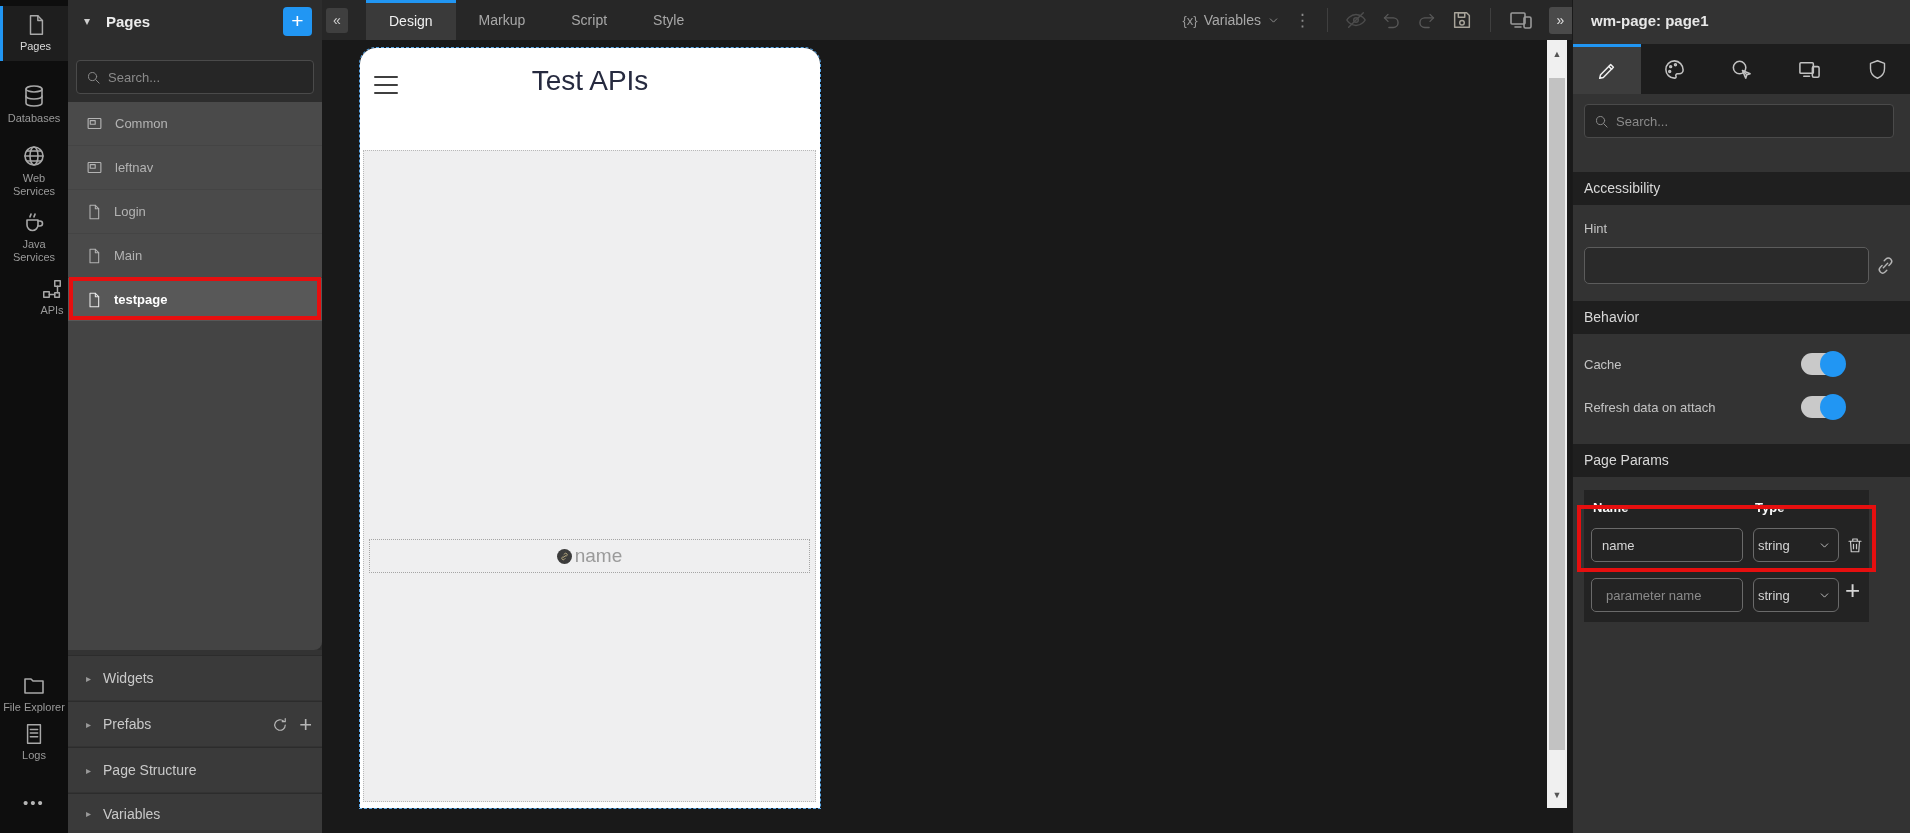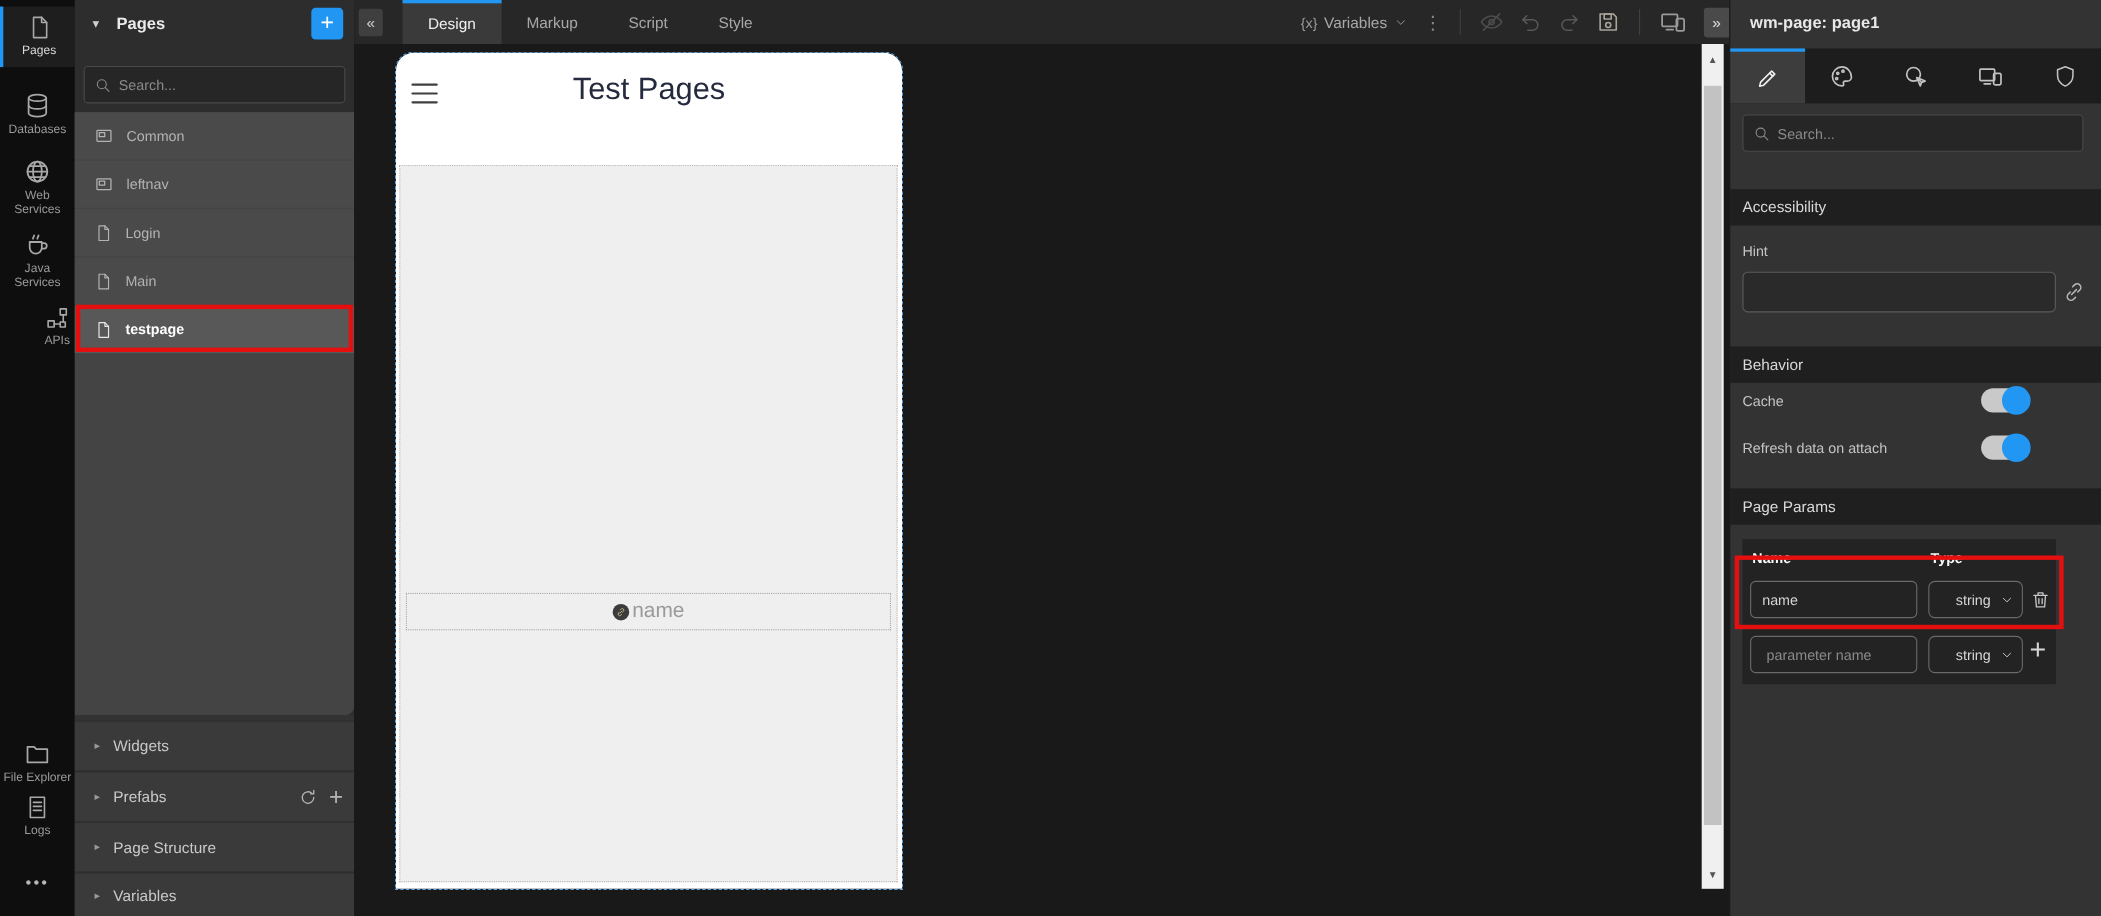--- a/index.html
+++ b/index.html
@@ -71,21 +71,21 @@
   .rp-tab { width:67.6px; height:50px; display:flex; align-items:center; justify-content:center; color:#c2c2c2; }
   .rp-tab.active { background:#3d3d3d; border-top:3px solid #2196f3; }
   .rp-section-h { position:absolute; left:0; width:338px; height:33px; background:#1f1f1f; color:#d8d8d8; font-size:14px; line-height:33px; padding-left:11px; }
   .rp-label { position:absolute; left:11px; color:#c4c4c4; font-size:13px; }
   .rp-input { position:absolute; background:#2a2a2a; border:1px solid #5c5c5c; border-radius:5px; color:#d5d5d5; font-size:13px; padding:0 10px; outline:none; font-family:inherit; }
   .rp-input::placeholder { color:#8a8a8a; }
   .toggle { position:absolute; width:44px; height:22px; background:#c9c9c9; border-radius:11px; }
   .toggle .knob { position:absolute; right:-1px; top:-2px; width:26px; height:26px; border-radius:50%; background:#2196f3; }
   #pp-table { position:absolute; left:11px; top:490px; width:285px; height:132px; background:#232323; }
   .col-h { position:absolute; top:10px; color:#fafafa; font-size:13px; font-weight:bold; }
-  .mini-select { position:absolute; width:86px; height:34px; background:#232323; border:1px solid #6a6a6a; border-radius:6px; display:flex; align-items:center; color:#d5d5d5; font-size:13px; padding-left:24px; }
+  .mini-select { position:absolute; width:86px; height:34px; background:#232323; border:1px solid #6a6a6a; border-radius:6px; display:flex; align-items:center; color:#d5d5d5; font-size:13px; padding-left:4px; }
   .mini-select svg { position:absolute; right:7px; }
   .row-icon { position:absolute; color:#c9c9c9; }
   .plus-btn { position:absolute; color:#d5d5d5; font-size:26px; line-height:24px; }
 
   .annotation { position:absolute; border:4px solid #e60f0f; pointer-events:none; z-index:50; }
 </style>
 </head>
 <body>
 
 <svg width="0" height="0" style="position:absolute">
@@ -350,21 +350,21 @@
     </div>
   </div>
 
   <div id="canvas" class="abs">
     <div id="frame">
       <div id="burger">
           <div></div>
           <div></div>
           <div></div>
         </div>
-      <div id="pg-title">Test Pages</div>
+      <div id="pg-title">Test APIs</div>
       <div id="pg-content">
         <div id="name-box">
           <span id="name-badge">
             <svg class="ic" width="9" height="9" style="stroke-width:2.6">
                 <use href="#i-link"></use>
               </svg>
           </span>
           <span id="name-text">name</span>
         </div>
       </div>
@@ -412,21 +412,21 @@
       <input type="text" placeholder="Search..." style="">
     </div>
 
     <div class="rp-section-h" style="top:172px;">Accessibility</div>
     <div class="rp-label" style="top:221px;">Hint</div>
     <input class="rp-input" style="left: 11px; top: 247px; width: 285px; height: 37px;" value="">
     <svg class="ic abs" width="21" height="21" style="left:302px; top:255px; color:#b5b5b5;">
         <use href="#i-link"></use>
       </svg>
 
-    <div class="rp-section-h" style="top:315px;">Behavior</div>
+    <div class="rp-section-h" style="top:301px;">Behavior</div>
     <div class="rp-label" style="top:357px;">Cache</div>
     <div class="toggle" style="left:228px; top:353px;">
         <div class="knob"></div>
       </div>
     <div class="rp-label" style="top:400px;">Refresh data on attach</div>
     <div class="toggle" style="left:228px; top:396px;">
         <div class="knob"></div>
       </div>
 
     <div class="rp-section-h" style="top:444px;">Page Params</div>

